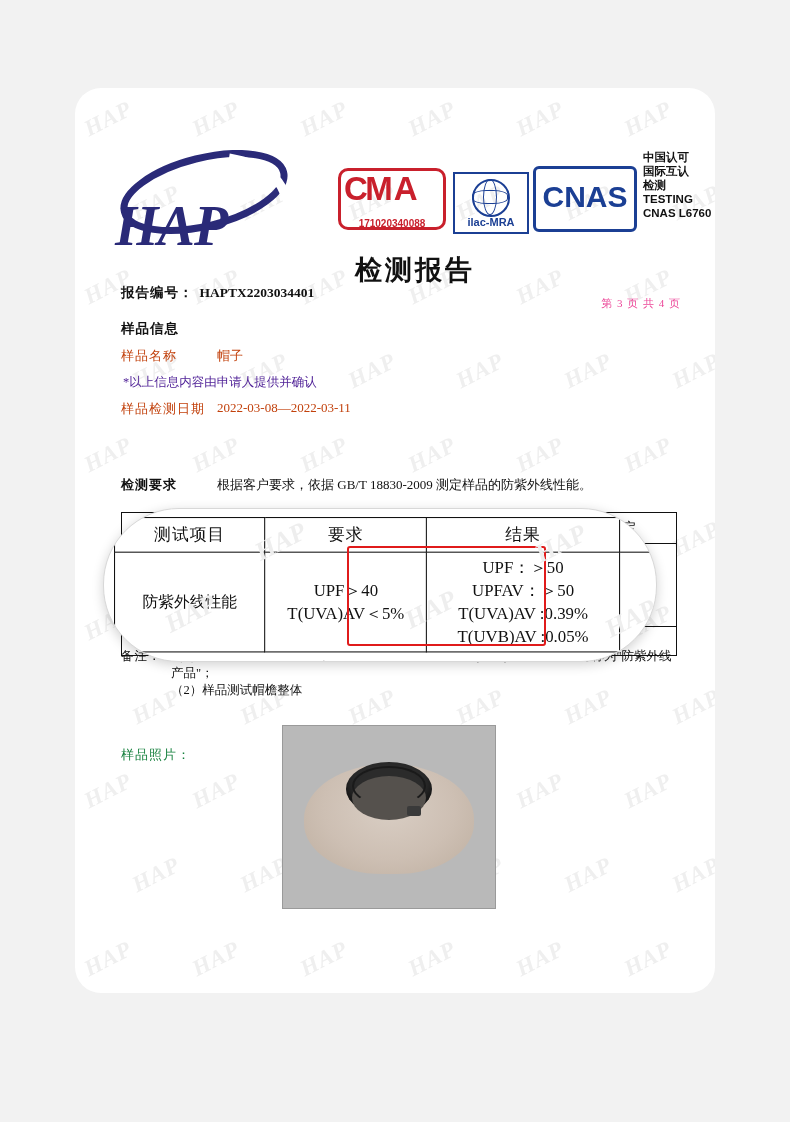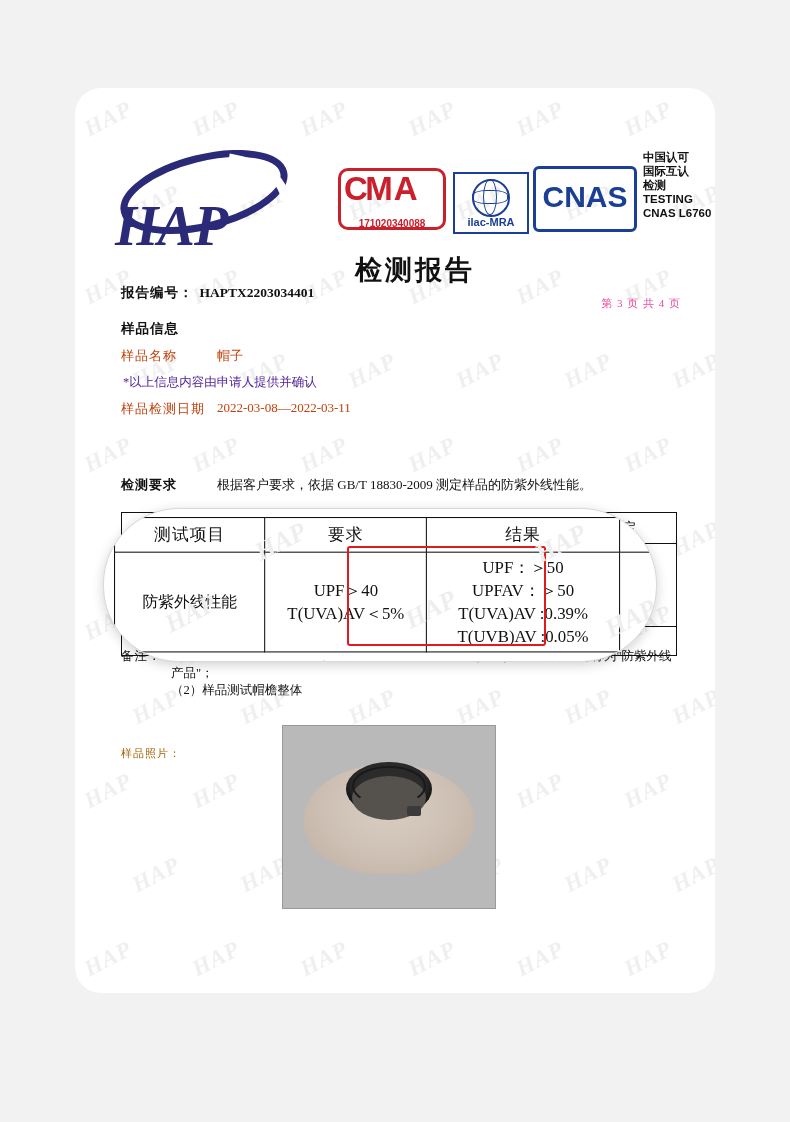--- a/index.html
+++ b/index.html
@@ -341,23 +341,23 @@
   #remarks .v {
     flex: 1;
     line-height: 17px;
   }
 
   
   #photo-label {
     position: absolute;
     left: 46px;
     top: 658px;
-    font-size: 11px;
-    letter-spacing: 1px;
-    color: #a16207;
+    font-size: 13px;
+    letter-spacing: 1px;
+    color: #15803d;
     text-align: center;
   }
   #photo-frame {
     position: absolute;
     left: 207px;
     top: 637px;
     width: 212px;
     height: 182px;
     background: #b9b9b9;
     border: 1px solid #9a9a9a;

